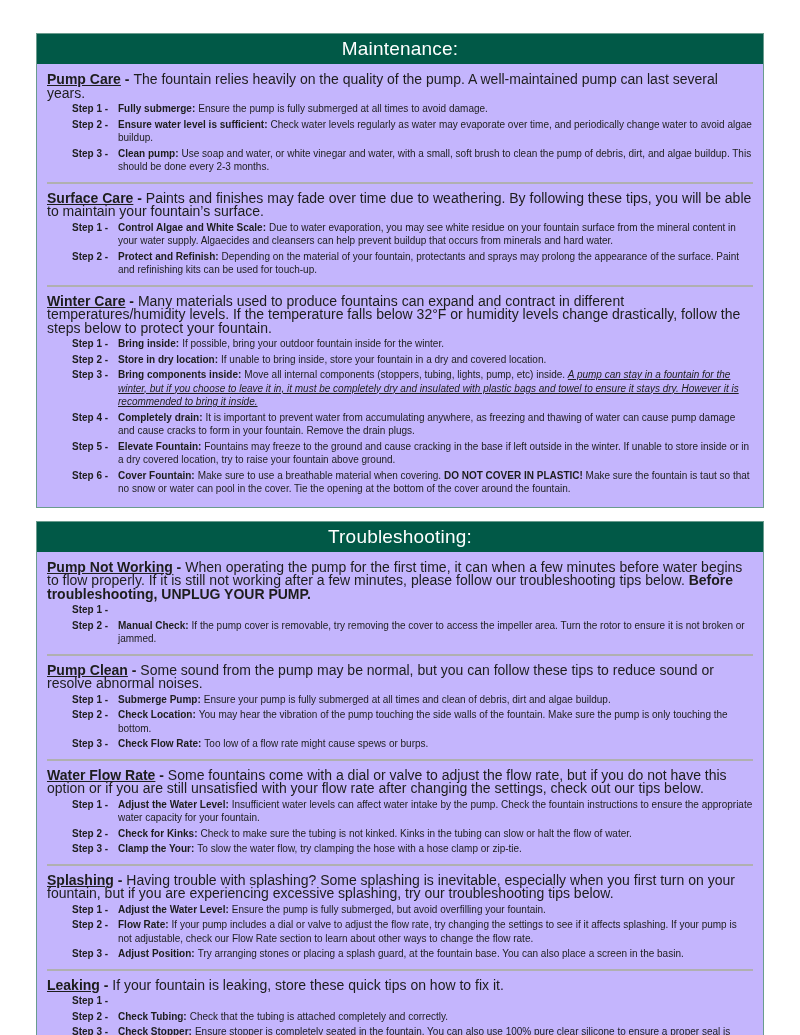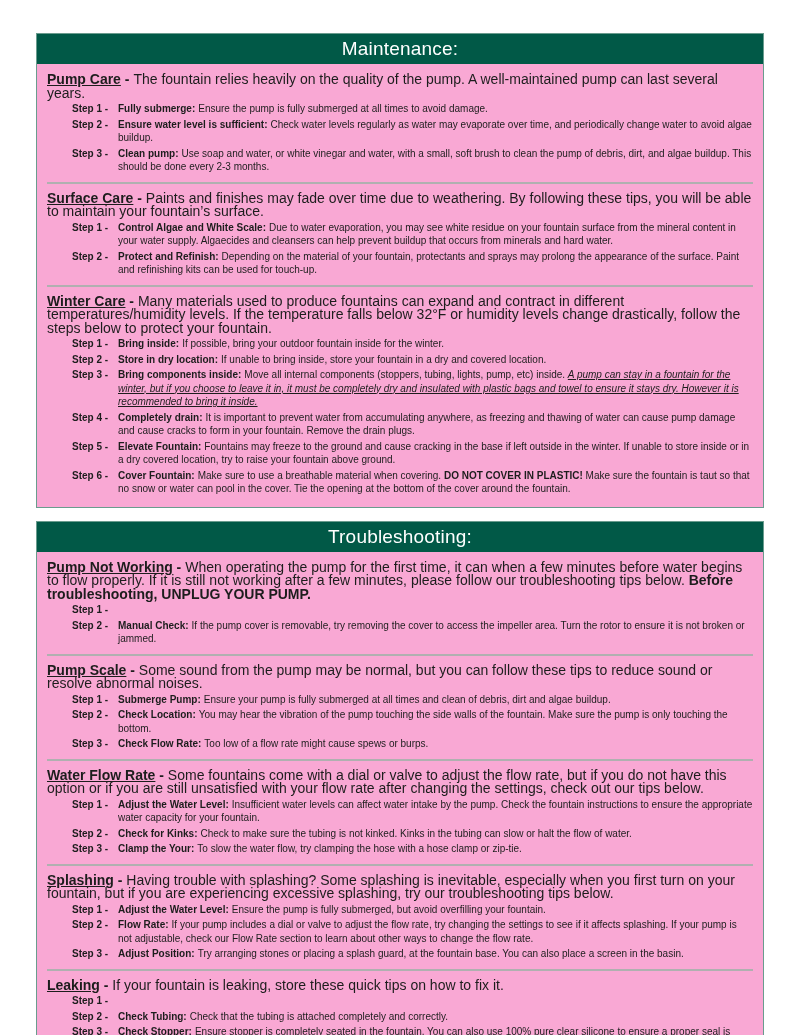--- a/index.html
+++ b/index.html
@@ -5,21 +5,21 @@
   html,body{margin:0;padding:0;background:#fff;}
   body{
     width:800px;height:1035px;
     font-family:"Liberation Sans", sans-serif;
     color:var(--text,#1d1d1d);
     -webkit-font-smoothing:antialiased;
   }
   .page{box-sizing:border-box;width:800px;padding:33px 36px 0;}
   .section{
     border:1.5px solid var(--box-border,#6a9c8e);
-    background:#f9a8d4;
+    background:#c4b5fd;
     margin-bottom:13px;
   }
   .section-header{
     background:var(--header-bg,#015947);
     color:var(--header-text,#fff);
     text-align:center;
     height:30px;line-height:30px;
     font-size:19px;
     letter-spacing:.2px;
   }
@@ -112,21 +112,21 @@
             <div class="step">
               <span class="step-label">Step 1 -</span>
             </div>
             <div class="step">
               <span class="step-label">Step 2 -</span>
               <span class="step-content"><span class="step-title">Manual Check:</span><span>If the pump cover is removable, try removing the cover to access the impeller area. Turn the rotor to ensure it is not broken or jammed.</span></span>
             </div>
           </div>
           <hr class="topic-divider">
           <div class="topic">
-            <p class="intro"><span class="topic-heading">Pump Scale</span><span class="seg-b"> - </span><span>Some sound from the pump may be normal, but you can follow these tips to reduce sound or resolve abnormal noises.</span></p>
+            <p class="intro"><span class="topic-heading">Pump Clean</span><span class="seg-b"> - </span><span>Some sound from the pump may be normal, but you can follow these tips to reduce sound or resolve abnormal noises.</span></p>
             <div class="step">
               <span class="step-label">Step 1 -</span>
               <span class="step-content"><span class="step-title">Submerge Pump:</span><span>Ensure your pump is fully submerged at all times and clean of debris, dirt and algae buildup.</span></span>
             </div>
             <div class="step">
               <span class="step-label">Step 2 -</span>
               <span class="step-content"><span class="step-title">Check Location:</span><span>You may hear the vibration of the pump touching the side walls of the fountain. Make sure the pump is only touching the bottom.</span></span>
             </div>
             <div class="step">
               <span class="step-label">Step 3 -</span>

